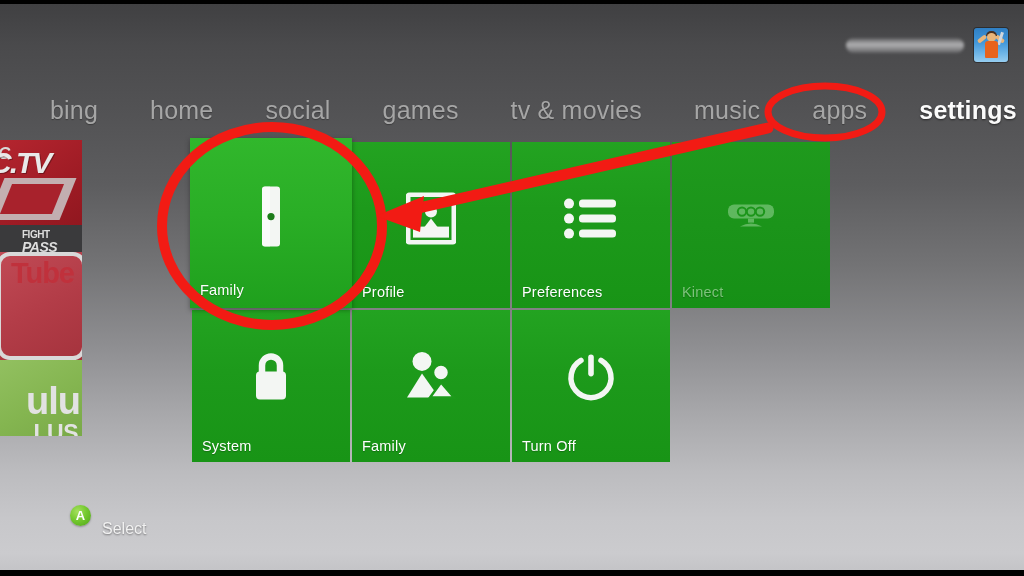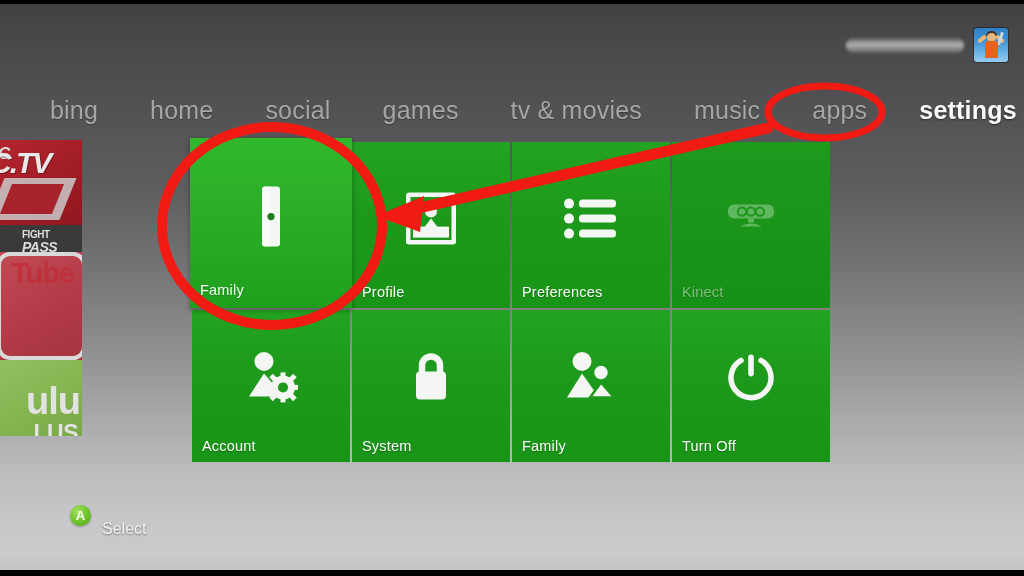--- a/index.html
+++ b/index.html
@@ -214,41 +214,20 @@
             <path d="M20 24 q11 -6 22 0 z" fill="#e8ffe8"></path>
           </svg>
         </div>
         <div class="tile-label">Kinect</div>
       </div>
 
     </div>
 
     <div class="grid-row row2">
 
-      <div class="tile">
-        <div class="tile-icon">
-          <svg class="ico" width="56" height="54" viewBox="0 0 56 54">
-            <circle cx="21" cy="12" r="9.5" fill="#f3f6f3"></circle>
-            <path d="M21 24 L41 47 H6 Z" fill="#f3f6f3"></path>
-            <g fill="#f3f6f3">
-              <circle cx="40" cy="38" r="12"></circle>
-              <rect x="37.5" y="23" width="5" height="7"></rect>
-              <rect x="37.5" y="46" width="5" height="7"></rect>
-              <rect x="25" y="35.5" width="7" height="5"></rect>
-              <rect x="48" y="35.5" width="7" height="5"></rect>
-              <rect x="28" y="25" width="5" height="7" transform="rotate(-45 30.5 28.5)"></rect>
-              <rect x="47" y="44" width="5" height="7" transform="rotate(-45 49.5 47.5)"></rect>
-              <rect x="47" y="25" width="5" height="7" transform="rotate(45 49.5 28.5)"></rect>
-              <rect x="28" y="44" width="5" height="7" transform="rotate(45 30.5 47.5)"></rect>
-            </g>
-            <circle cx="40" cy="38" r="5" fill="#1d9a1b"></circle>
-          </svg>
-        </div>
-        <div class="tile-label">Account</div>
-      </div>
 
       <div class="tile">
         <div class="tile-icon">
           <svg class="ico" width="42" height="54" viewBox="0 0 42 54">
             <path d="M12 24 v-8 a9 9 0 0 1 18 0 v8" fill="none" stroke="#f3f6f3" stroke-width="6.5"></path>
             <rect x="6" y="22" width="30" height="28" rx="4" fill="#f3f6f3"></rect>
           </svg>
         </div>
         <div class="tile-label">System</div>
       </div>

